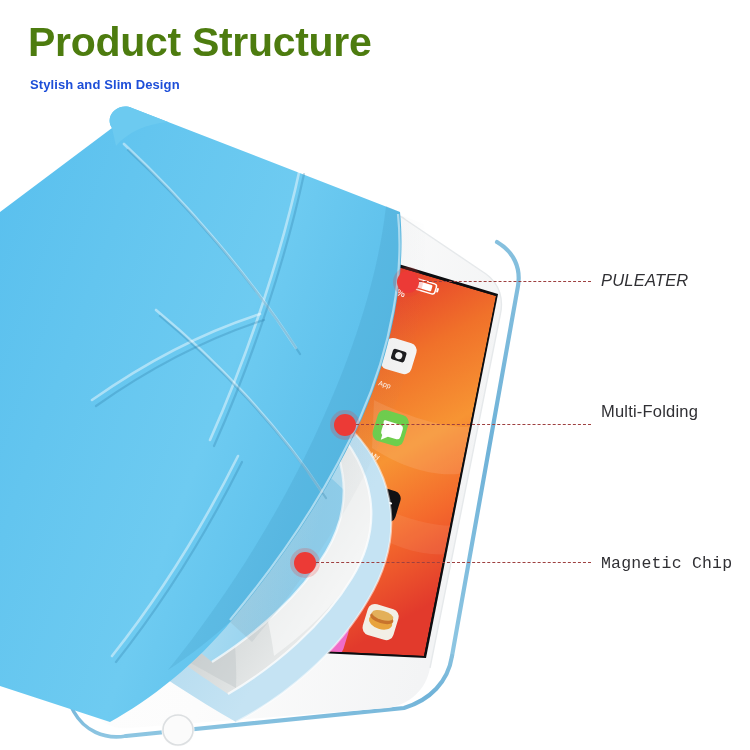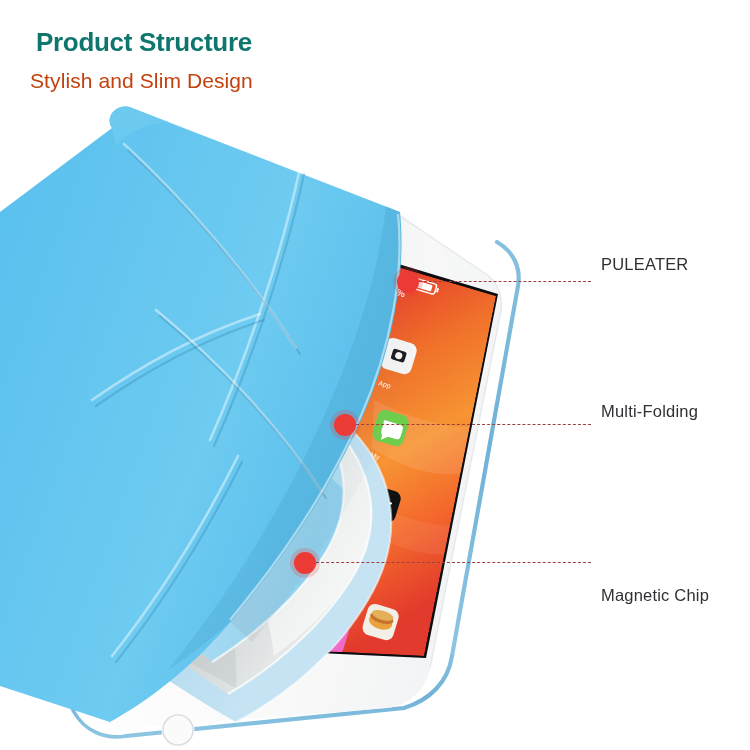--- a/index.html
+++ b/index.html
@@ -18,31 +18,31 @@
   }
 
   
   #header {
     position: absolute;
     left: 28px;
     top: 20px;
     width: 600px;
   }
   #title {
-    font-size: 26px;
+    font-size: 41px;
     font-weight: bold;
-    color: #0f766e;
+    color: #4d7c0f;
     letter-spacing: -0.3px;
     line-height: 1.1;
-    margin: 8px;
+    margin: 0;
   }
   #subtitle {
-    font-size: 21px;
-    font-weight: normal;
-    color: #c2410c;
+    font-size: 13px;
+    font-weight: bold;
+    color: #1d4ed8;
     margin: 12px 0 0 2px;
     letter-spacing: 0.1px;
   }
 
   
   #photo {
     position: absolute;
     left: 0;
     top: 100px;
     width: 580px;
@@ -293,24 +293,24 @@
         <path d="M398,114 C404,172 392,248 360,320 C328,392 280,462 230,522
                  L252,542 C306,478 356,402 388,324 C420,248 430,170 424,124 Z" fill="url(#gShadow)" opacity="0.55"></path>
       </g>
     </svg>
   </div>
 
   <div>
 
     <div class="callout-dot" style="left:408px; top:282px;"></div>
     <div class="callout-line" style="left:419px; top:282px; width:172px;"></div>
-    <div class="callout-label" style="left:601px; top:264px;">PULEATER</div>
+    <div class="callout-label" style="left:601px; top:280px;font-style:italic;">PULEATER</div>
 
     <div class="callout-dot" style="left:345px; top:425px;"></div>
     <div class="callout-line" style="left:356px; top:425px; width:235px;"></div>
     <div class="callout-label" style="left:601px; top:411px;">Multi-Folding</div>
 
     <div class="callout-dot" style="left:305px; top:563px;"></div>
     <div class="callout-line" style="left:316px; top:563px; width:275px;"></div>
-    <div class="callout-label" style="left:601px; top:595px;">Magnetic Chip</div>
+    <div class="callout-label" style="left:601px; top:563px;font-family:Liberation Mono, monospace;">Magnetic Chip</div>
   </div>
 
 </div>
 
 </body></html>

